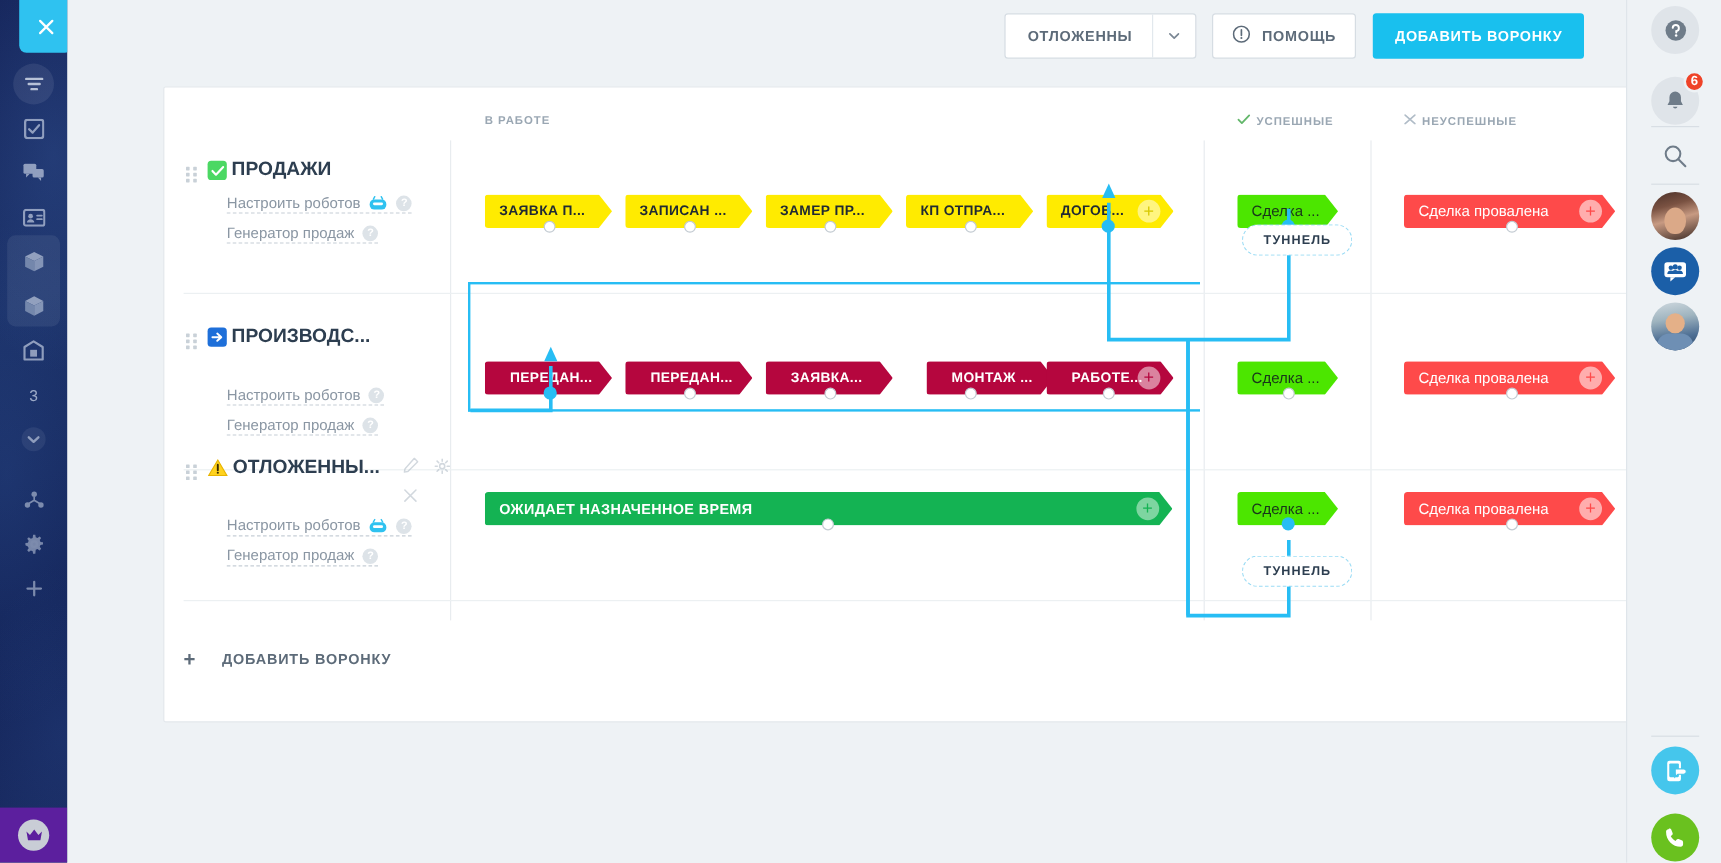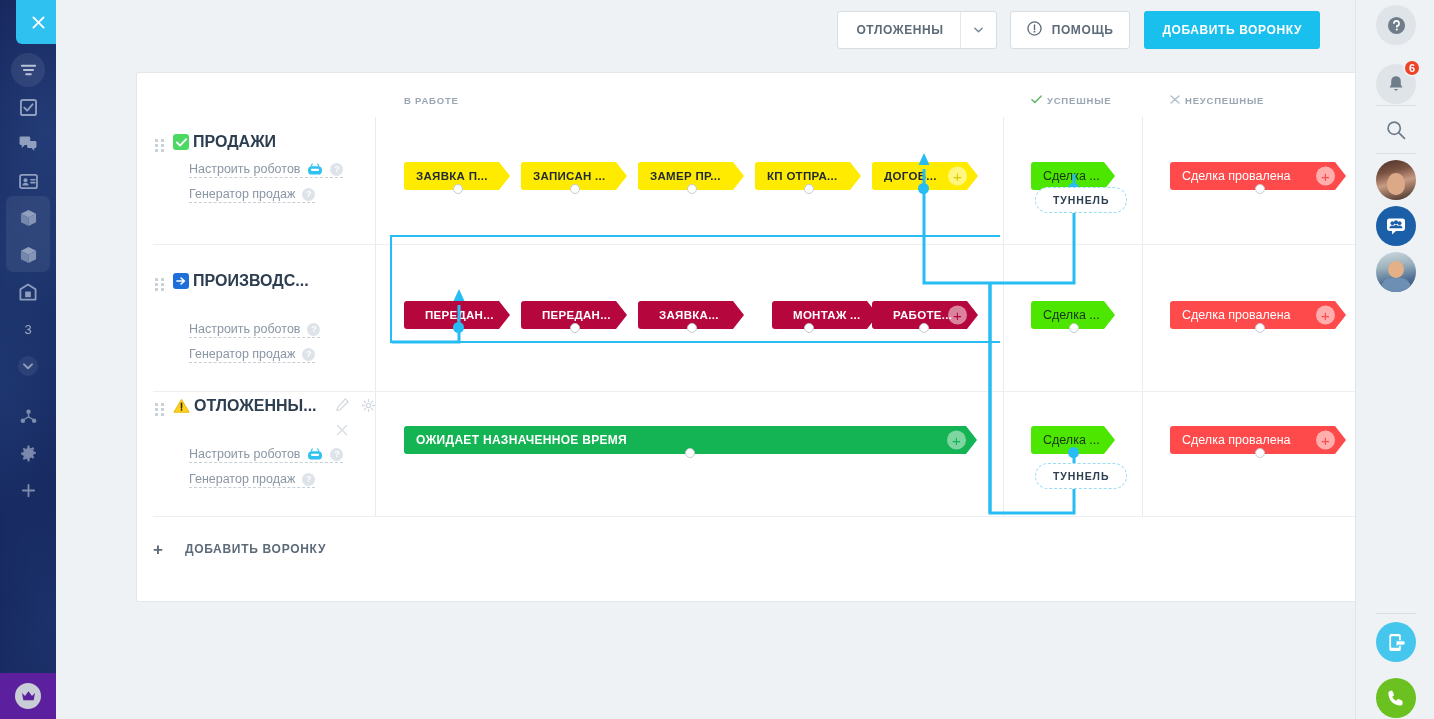--- a/index.html
+++ b/index.html
@@ -146,21 +146,21 @@
   .ch-succ { left:894px; }
   .ch-fail { left:1033px; }
 
   
   .vsep { position:absolute; width:1px; background:#e8ecef; }
 
   
   .frow { position:absolute; left:0; width:100%; }
   .row1 { top:44px; height:128px; }
   .row2 { top:183px; height:136px; }
-  .row3 { top:308px; height:136px; }
+  .row3 { top:292px; height:136px; }
   .hsep { position:absolute; left:16px; right:16px; height:1px; background:#ecf0f2; }
 
   .drag-dots {
     position:absolute; left:18px; width:10px; height:14px; cursor:grab;
     display:grid; grid-template-columns:3px 3px; grid-template-rows:repeat(3,3px);
     gap:2px 3px;
   }
   .drag-dots i { width:3px; height:3px; background:#c9d1d8; border-radius:.5px; display:block; }
 
   .fname {

